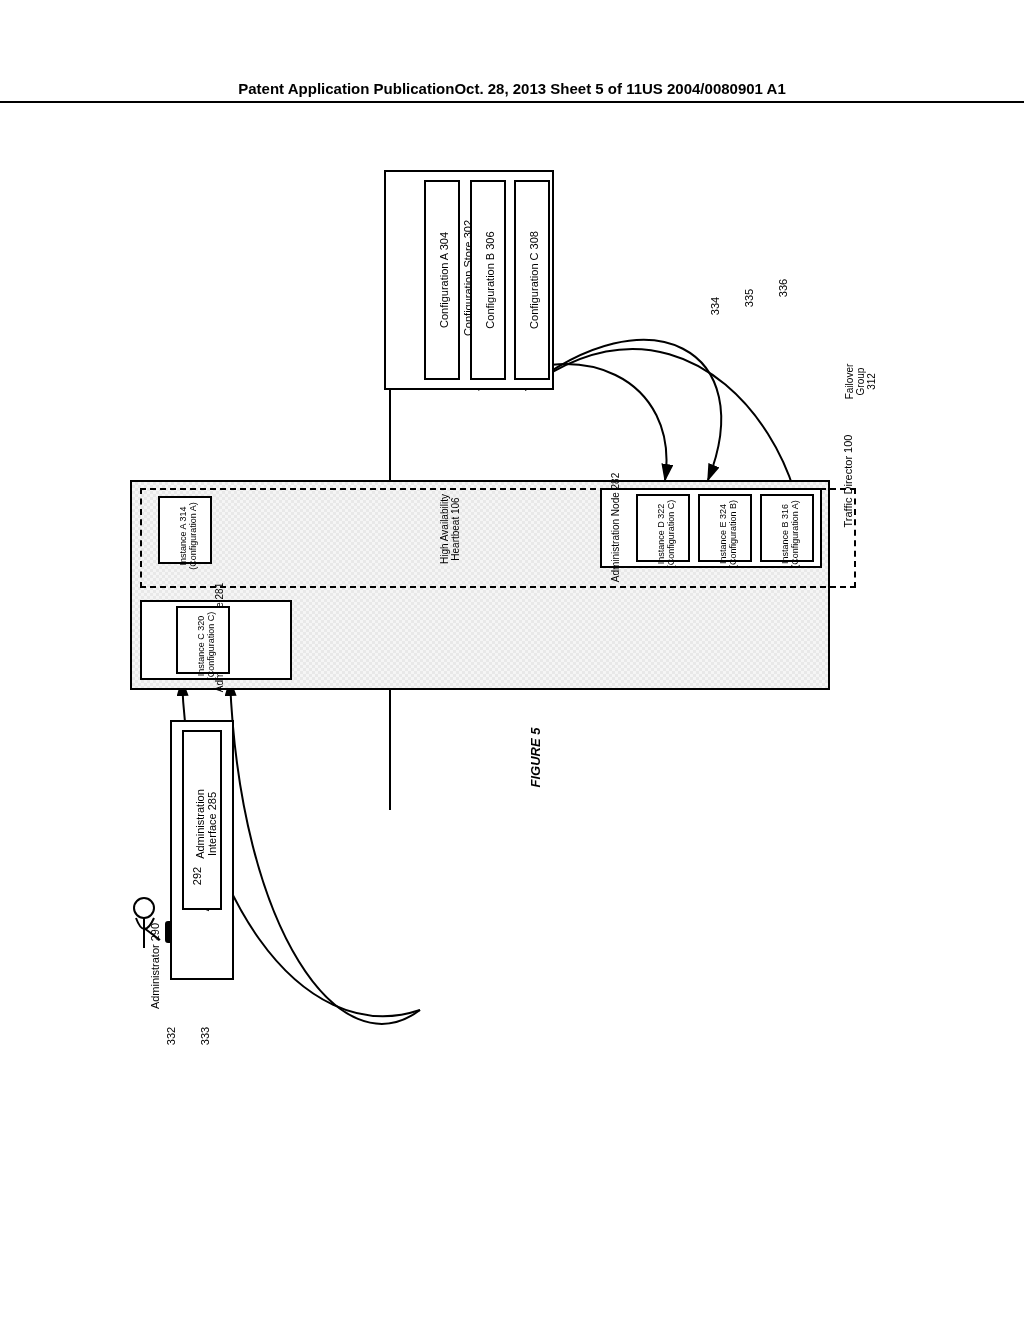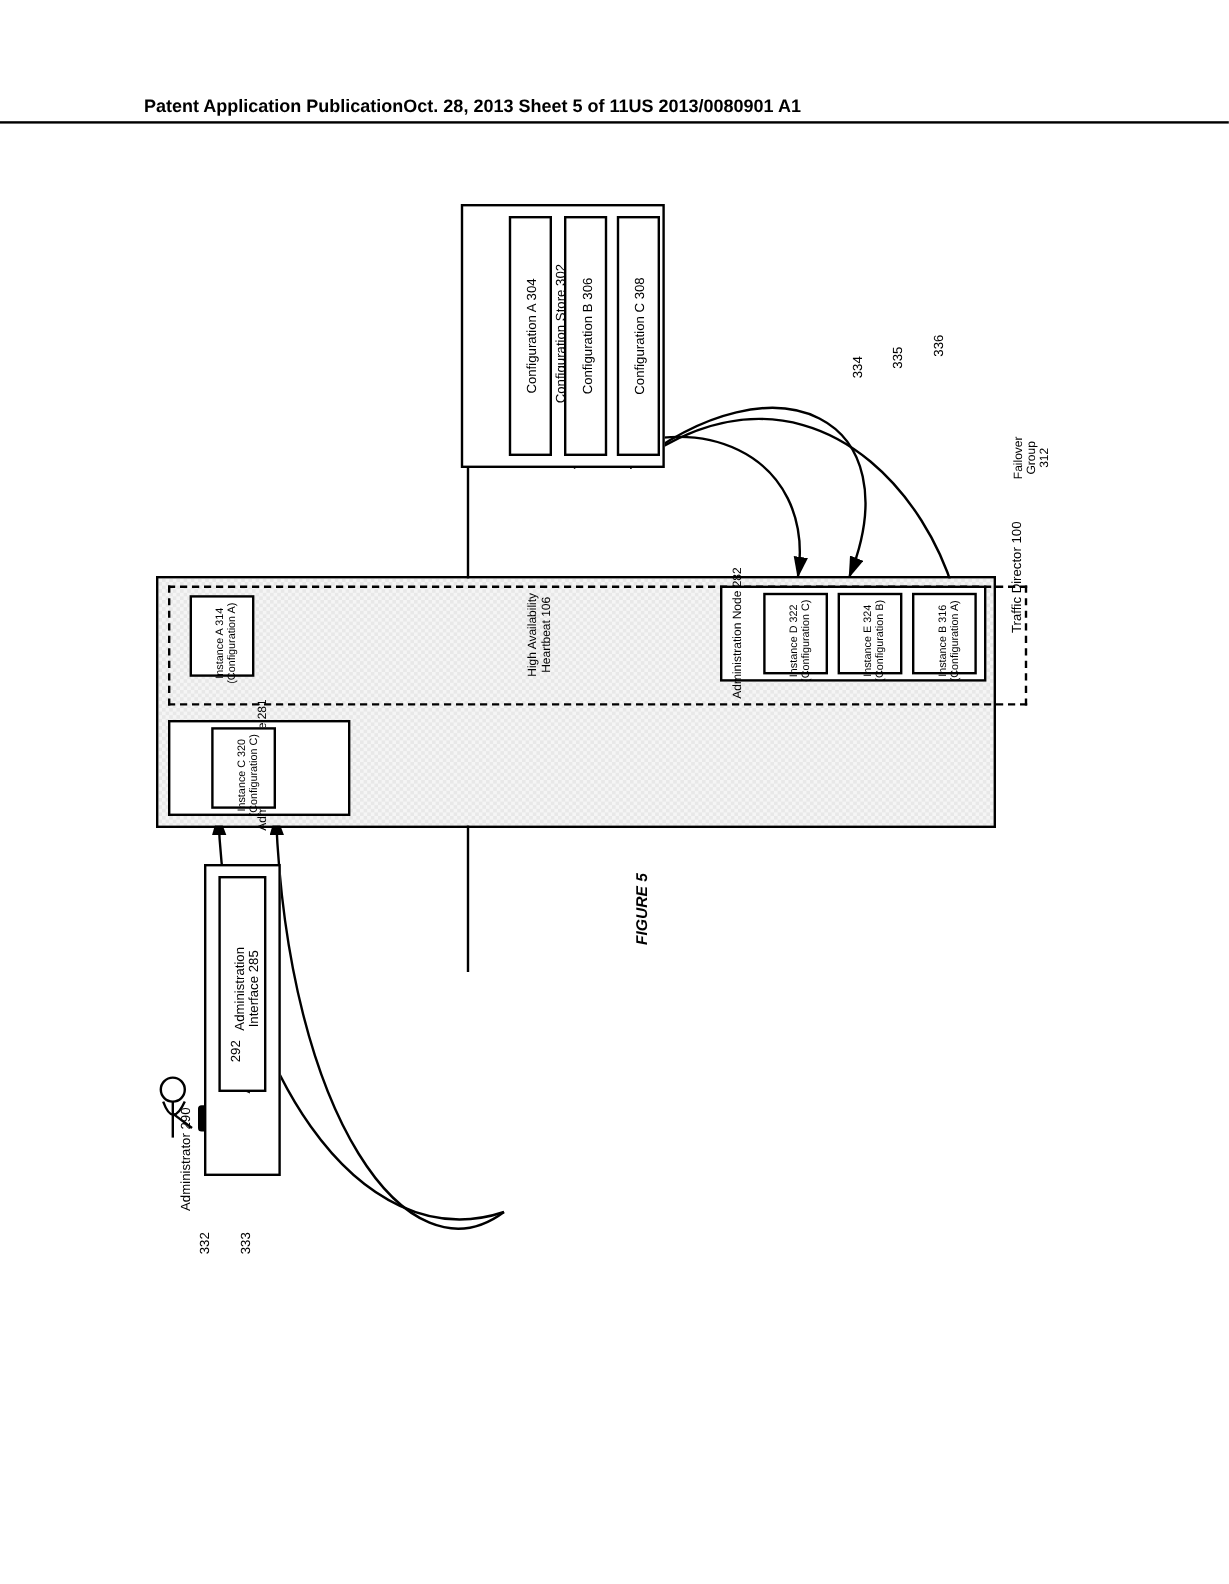--- a/index.html
+++ b/index.html
@@ -9,21 +9,21 @@
     background: #fff;
     font-family: Arial, sans-serif;
     position: relative;
     color: #000;
   }
   .header {
     position: absolute;
     top: 80px;
     left: 0; right: 0;
     display: flex;
-    justify-content: flex-start;
+    justify-content: center;
     padding: 0 120px;
     font-weight: bold;
     font-size: 15px;
     border-bottom: 2px solid #000;
     padding-bottom: 4px;
   }
   .canvas {
     position: absolute;
     top: 170px;
     left: 120px;
@@ -66,21 +66,21 @@
     font-weight: bold;
     font-size: 13px;
   }
 </style>
 </head>
 <body>
 
 <div class="header">
   <span>Patent Application Publication</span>
   <span>Oct. 28, 2013  Sheet 5 of 11</span>
-  <span>US 2013/0080901 A1</span>
+  <span>US 2004/0080901 A1</span>
 </div>
 
 <div class="canvas">
 
   <div class="rot" style="left:-30px; top:790px; width:130px;">Administrator 290</div>
   <svg class="overlay" viewBox="0 0 780 960">
     <defs>
       <marker id="arrow" markerWidth="10" markerHeight="10" refX="8" refY="3" orient="auto">
         <path d="M0,0 L0,6 L9,3 z" fill="#000"></path>
       </marker>

